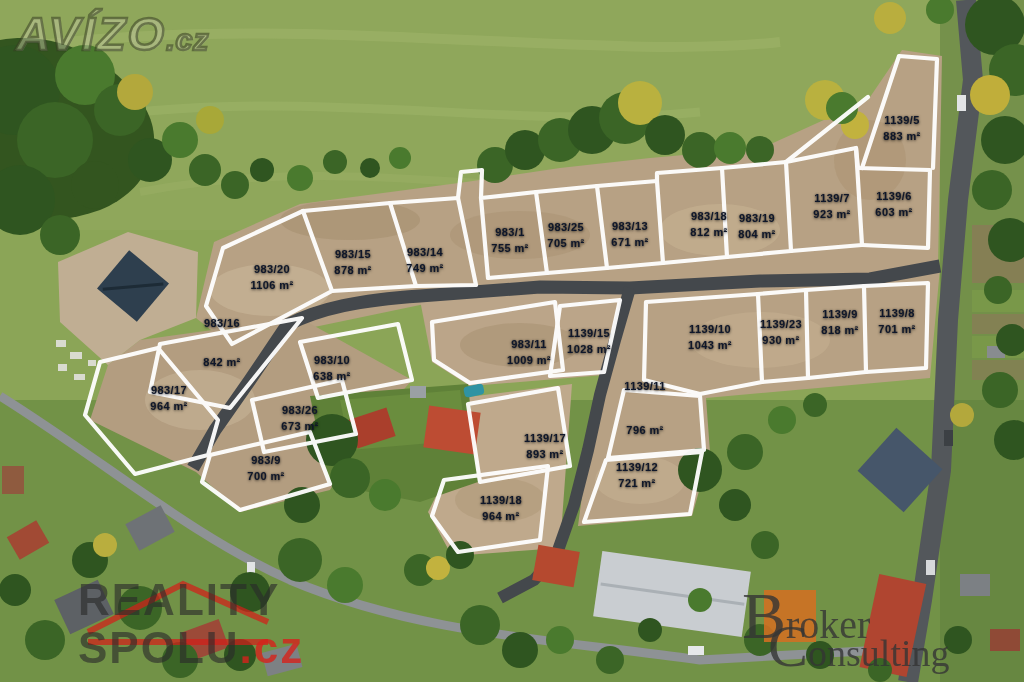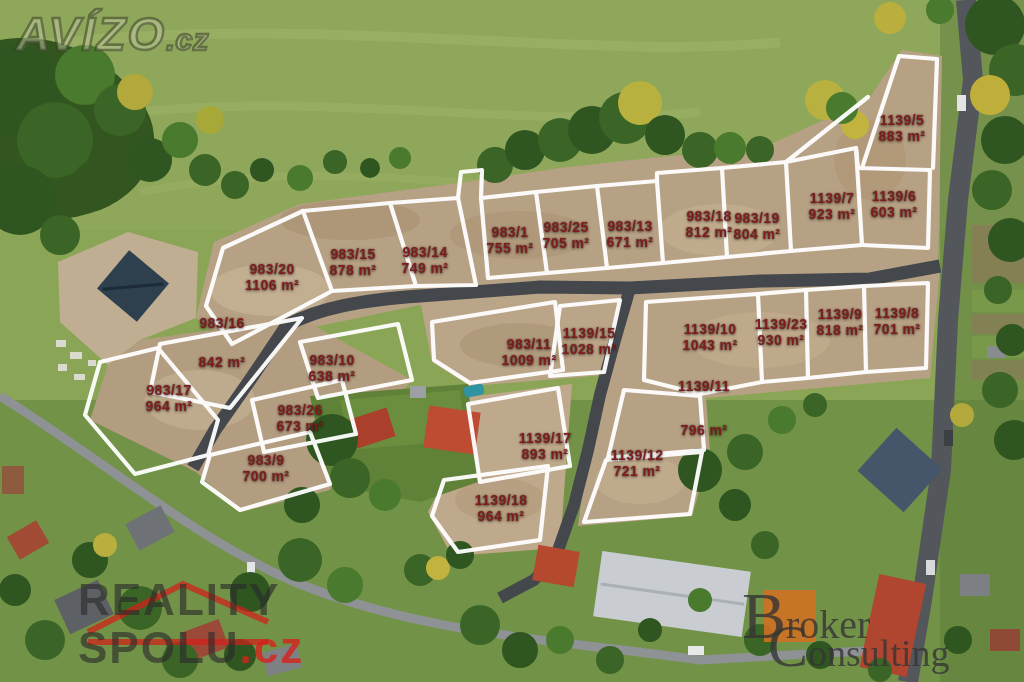--- a/index.html
+++ b/index.html
@@ -7,21 +7,21 @@
     position:relative;width:1024px;height:682px;overflow:hidden;
     font-family:"Liberation Sans",sans-serif;
     background:#8ba557;
   }
   #scene{position:absolute;left:0;top:0;width:1024px;height:682px;}
   
   #plot-labels{position:absolute;left:0;top:0;width:1024px;height:682px;pointer-events:none;}
   .plot-label{
     position:absolute;transform:translate(-50%,-50%);
     display:flex;flex-direction:column;align-items:center;
-    color:#7f1d1d;font-weight:bold;font-size:14px;line-height:16px;
+    color:#0f172a;font-weight:bold;font-size:11px;line-height:16px;
     letter-spacing:.4px;white-space:nowrap;text-align:center;
     text-shadow:0 1px 3px rgba(0,0,0,.55),0 0 2px rgba(0,0,0,.4);
   }
   
   .wm{position:absolute;pointer-events:none;}
   #wm-avizo{
     left:16px;top:6px;
     font-style:italic;font-weight:bold;font-size:47px;letter-spacing:2px;
     color:rgba(175,185,135,.38);
     -webkit-text-stroke:2.5px rgba(55,62,35,.55);
@@ -340,29 +340,29 @@
         <span class="plot-area">930 m²</span>
       </div>
       <div class="plot-label" style="left: 840px; top: 322px;">
         <span class="plot-id">1139/9</span>
         <span class="plot-area">818 m²</span>
       </div>
       <div class="plot-label" style="left: 897px; top: 321px;">
         <span class="plot-id">1139/8</span>
         <span class="plot-area">701 m²</span>
       </div>
-      <div class="plot-label" style="left: 704px; top: 408px; gap: 28px;">
+      <div class="plot-label" style="left: 645px; top: 408px; gap: 28px;">
         <span class="plot-id">1139/11</span>
         <span class="plot-area">796 m²</span>
       </div>
       <div class="plot-label" style="left: 545px; top: 446px;">
         <span class="plot-id">1139/17</span>
         <span class="plot-area">893 m²</span>
       </div>
-      <div class="plot-label" style="left: 637px; top: 463px;">
+      <div class="plot-label" style="left: 637px; top: 475px;">
         <span class="plot-id">1139/12</span>
         <span class="plot-area">721 m²</span>
       </div>
       <div class="plot-label" style="left: 501px; top: 508px;">
         <span class="plot-id">1139/18</span>
         <span class="plot-area">964 m²</span>
       </div>
     </div>
 
   <div id="wm-avizo" class="wm">

